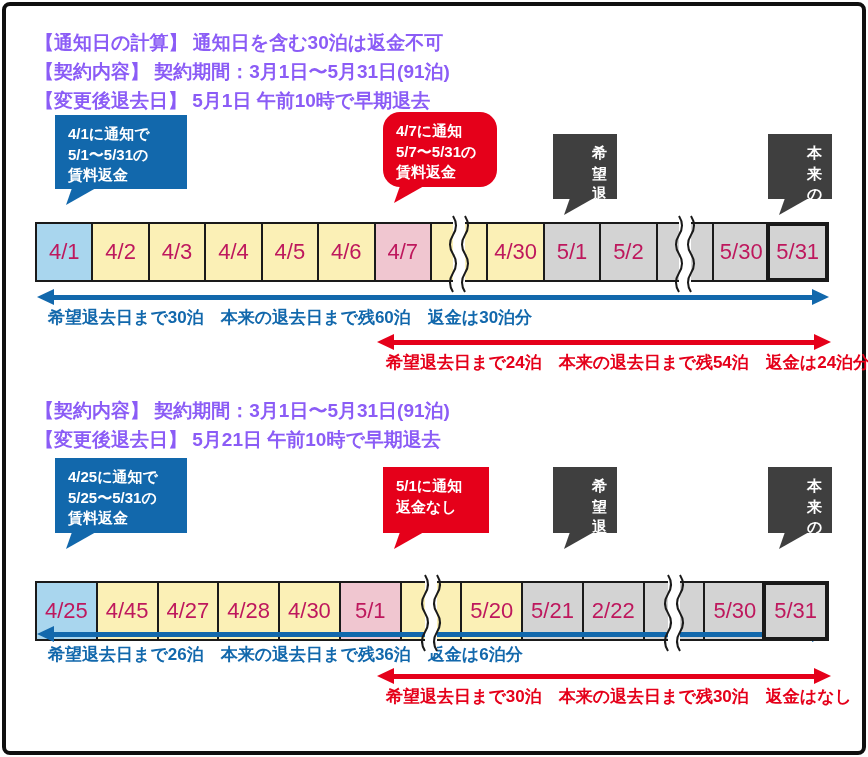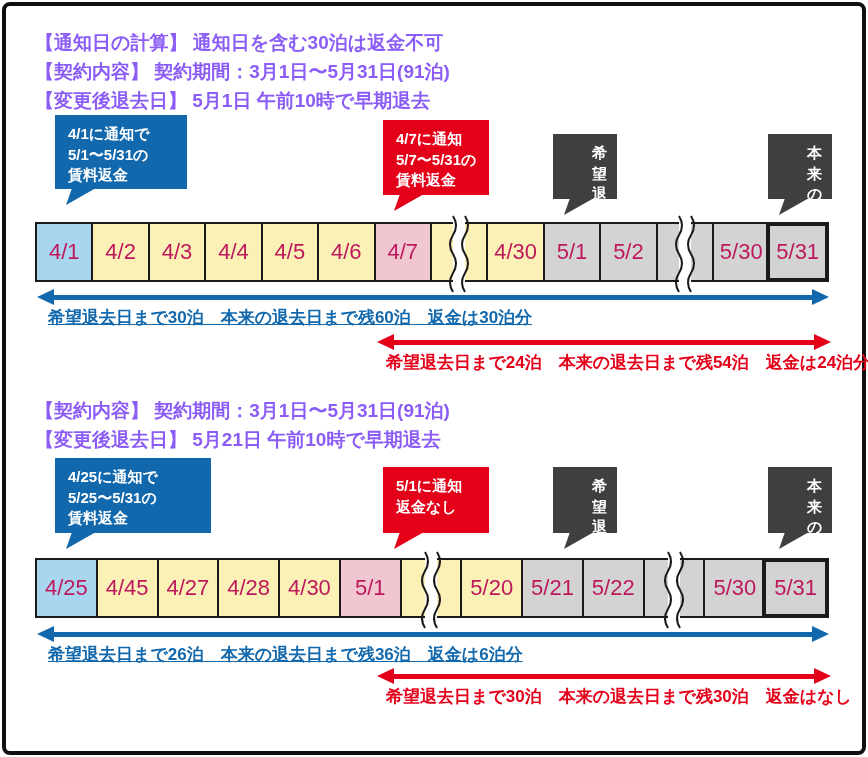--- a/index.html
+++ b/index.html
@@ -37,21 +37,21 @@
 
   .arrow { position:absolute; height:5px; background:currentColor; }
   .arrow.blue { color:var(--blue); }
   .arrow.red  { color:var(--red); }
   .arrow::before, .arrow::after { content:""; position:absolute; top:-6px; width:0; height:0;
         border-top:8.5px solid transparent; border-bottom:8.5px solid transparent; }
   .arrow::before { left:-15px;  border-right:17px solid currentColor; }
   .arrow::after  { right:-15px; border-left:17px solid currentColor; }
 
   .caption { position:absolute; font-size:17px; font-weight:bold; white-space:nowrap; }
-  .caption.blue { color:var(--blue);text-decoration:underline; }
+  .caption.blue { color:var(--blue); }
   .caption.red  { color:var(--red); }
 </style>
 </head>
 <body>
 
 <div class="page">
   <div class="frame"></div>
 
   <div>
     <div class="hdr" style="left:35px; top:28px;">
@@ -60,21 +60,21 @@
       <div>【変更後退去日】 5月1日 午前10時で早期退去</div>
     </div>
 
     <div class="callout blue" style="left:55px; top:115px; width:132px; height:74px;">
       <div class="txt">4/1に通知で
 5/1〜5/31の
 賃料返金</div>
       <div class="tail"></div>
     </div>
 
-    <div class="callout red" style="left:383px; top:120px; width:106px; height:75px;">
+    <div class="callout red" style="left:383px; top:112px; width:114px; height:75px;border-radius:17px;">
       <div class="txt">4/7に通知
 5/7〜5/31の
 賃料返金</div>
       <div class="tail"></div>
     </div>
 
     <div class="callout dark" style="left:553px; top:134px; width:64px; height:65px;">
       <div class="txt">希望
 退去日</div>
       <div class="tail"></div>
@@ -121,21 +121,21 @@
     <div class="arrow red" style="left:392px; top:340px; width:424px;"></div>
     <div class="caption red" style="left:386px; top:351px;">希望退去日まで24泊　本来の退去日まで残54泊　返金は24泊分</div>
   </div>
 
   <div>
     <div class="hdr" style="left:35px; top:396px;">
       <div>【契約内容】 契約期間：3月1日〜5月31日(91泊)</div>
       <div>【変更後退去日】 5月21日 午前10時で早期退去</div>
     </div>
 
-    <div class="callout blue" style="left:55px; top:458px; width:156px; height:75px;">
+    <div class="callout blue" style="left:55px; top:458px; width:132px; height:75px;">
       <div class="txt">4/25に通知で
 5/25〜5/31の
 賃料返金</div>
       <div class="tail"></div>
     </div>
 
     <div class="callout red" style="left:383px; top:467px; width:106px; height:66px;">
       <div class="txt">5/1に通知
 返金なし</div>
       <div class="tail"></div>
@@ -146,37 +146,37 @@
 退去日</div>
       <div class="tail"></div>
     </div>
 
     <div class="callout dark" style="left:768px; top:467px; width:64px; height:66px;">
       <div class="txt">本来の
 退去日</div>
       <div class="tail"></div>
     </div>
 
-    <div class="cells" style="top:558px;">
+    <div class="cells" style="top:581px;">
         <div class="cell start">4/25</div>
         <div class="cell plain">4/45</div>
         <div class="cell plain">4/27</div>
         <div class="cell plain">4/28</div>
         <div class="cell plain">4/30</div>
         <div class="cell notify">5/1</div>
         <div class="cell break-plain">
           <svg class="brk" width="34" height="80" viewBox="0 0 34 80">
             <rect x="11" y="0" width="12" height="80" fill="#ffffff"></rect>
             <path d="M11 2 q6 9.5 0 19 q-6 9.5 0 19 q6 9.5 0 19 q-6 9.5 0 19" fill="none" stroke="#1a1a1a" stroke-width="2"></path>
             <path d="M23 2 q6 9.5 0 19 q-6 9.5 0 19 q6 9.5 0 19 q-6 9.5 0 19" fill="none" stroke="#1a1a1a" stroke-width="2"></path>
           </svg>
         </div>
         <div class="cell plain">5/20</div>
         <div class="cell gray">5/21</div>
-        <div class="cell gray">5/22</div>
+        <div class="cell gray">2/22</div>
         <div class="cell break-gray">
           <svg class="brk" width="34" height="80" viewBox="0 0 34 80">
             <rect x="11" y="0" width="12" height="80" fill="#ffffff"></rect>
             <path d="M11 2 q6 9.5 0 19 q-6 9.5 0 19 q6 9.5 0 19 q-6 9.5 0 19" fill="none" stroke="#1a1a1a" stroke-width="2"></path>
             <path d="M23 2 q6 9.5 0 19 q-6 9.5 0 19 q6 9.5 0 19 q-6 9.5 0 19" fill="none" stroke="#1a1a1a" stroke-width="2"></path>
           </svg>
         </div>
         <div class="cell gray">5/30</div>
         <div class="cell end">5/31</div>
       </div>

